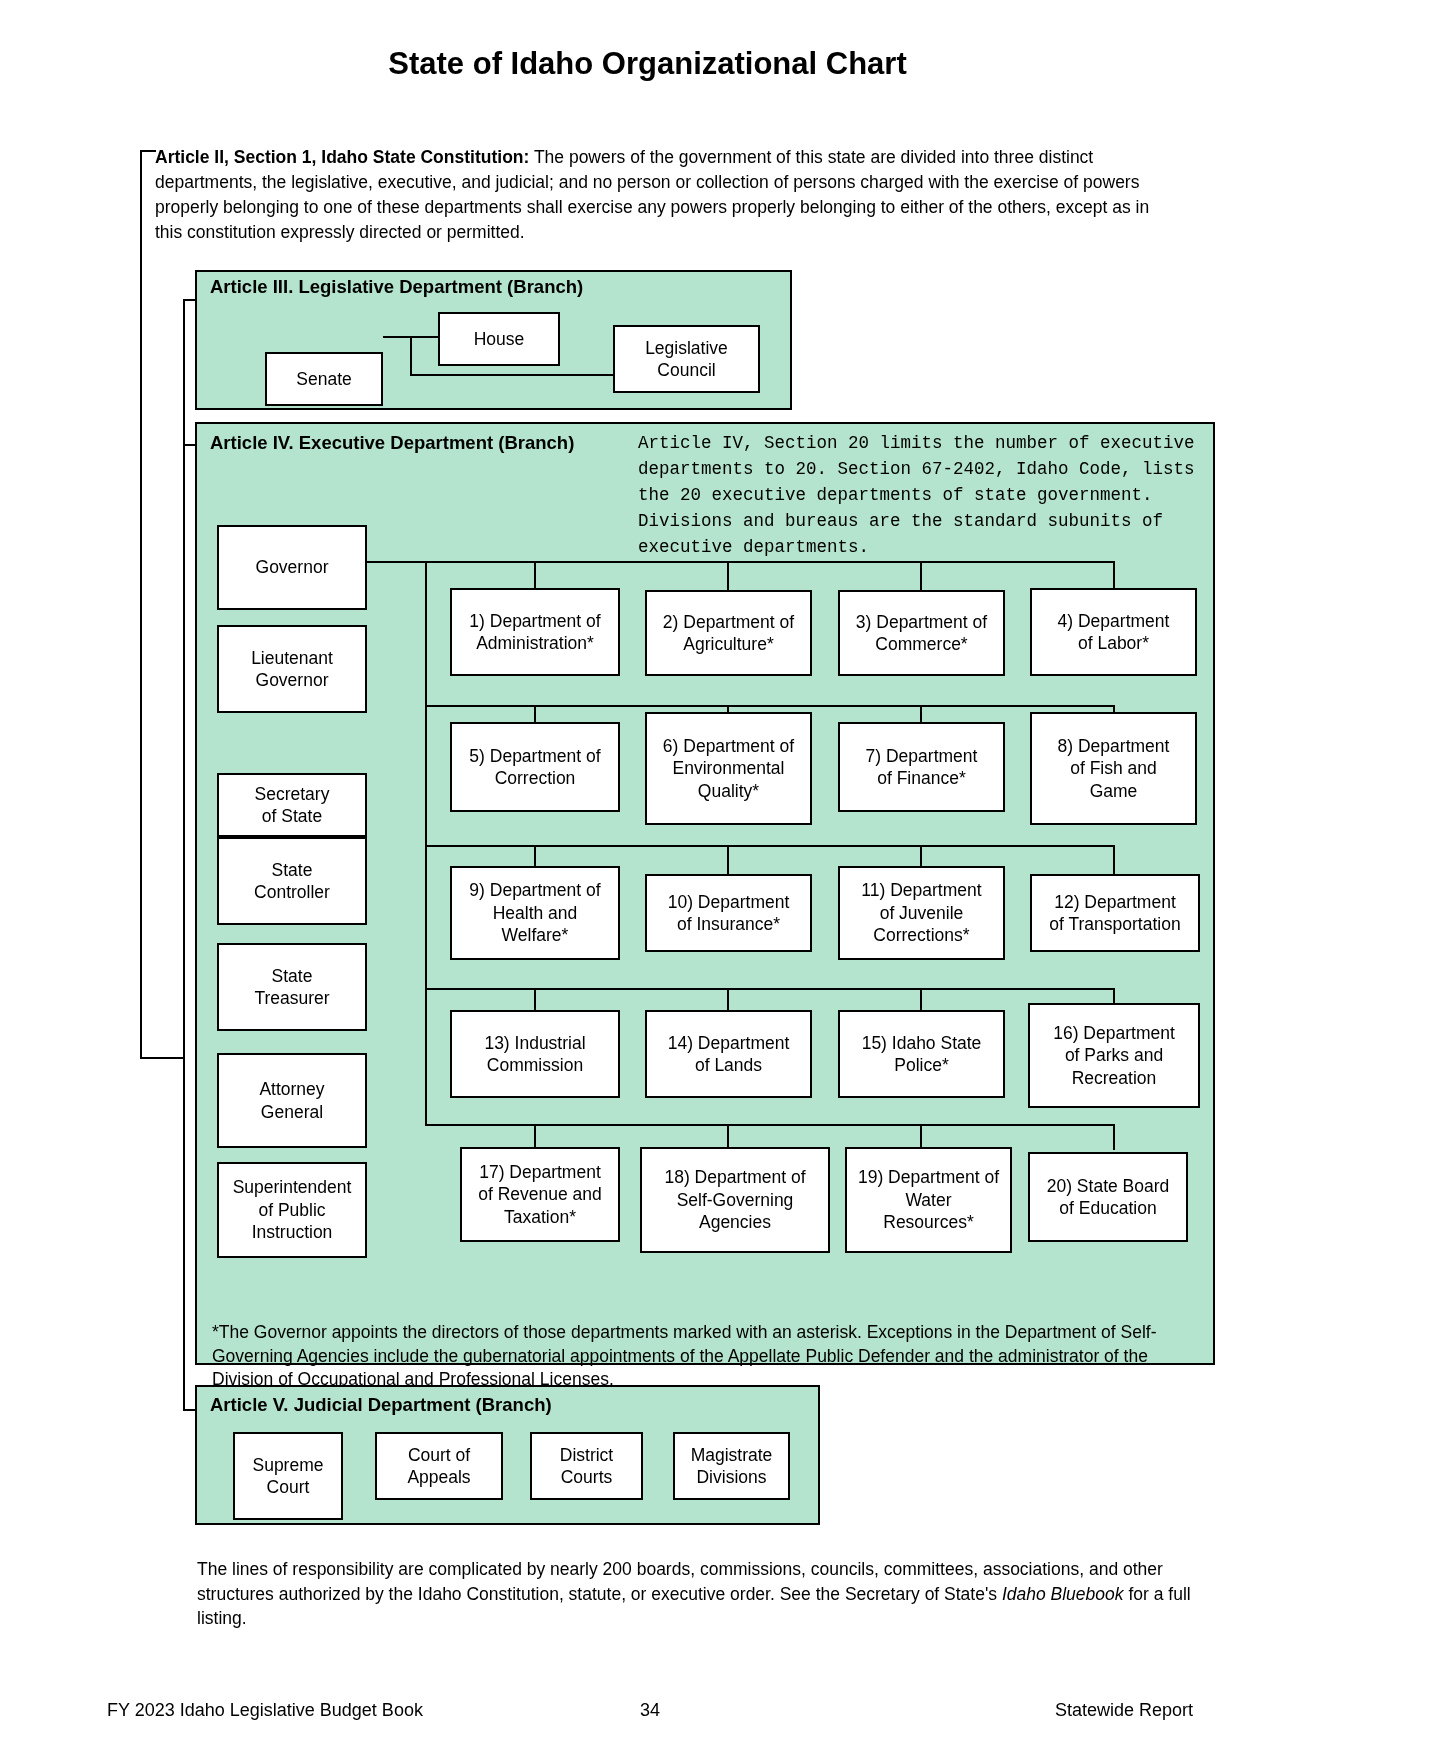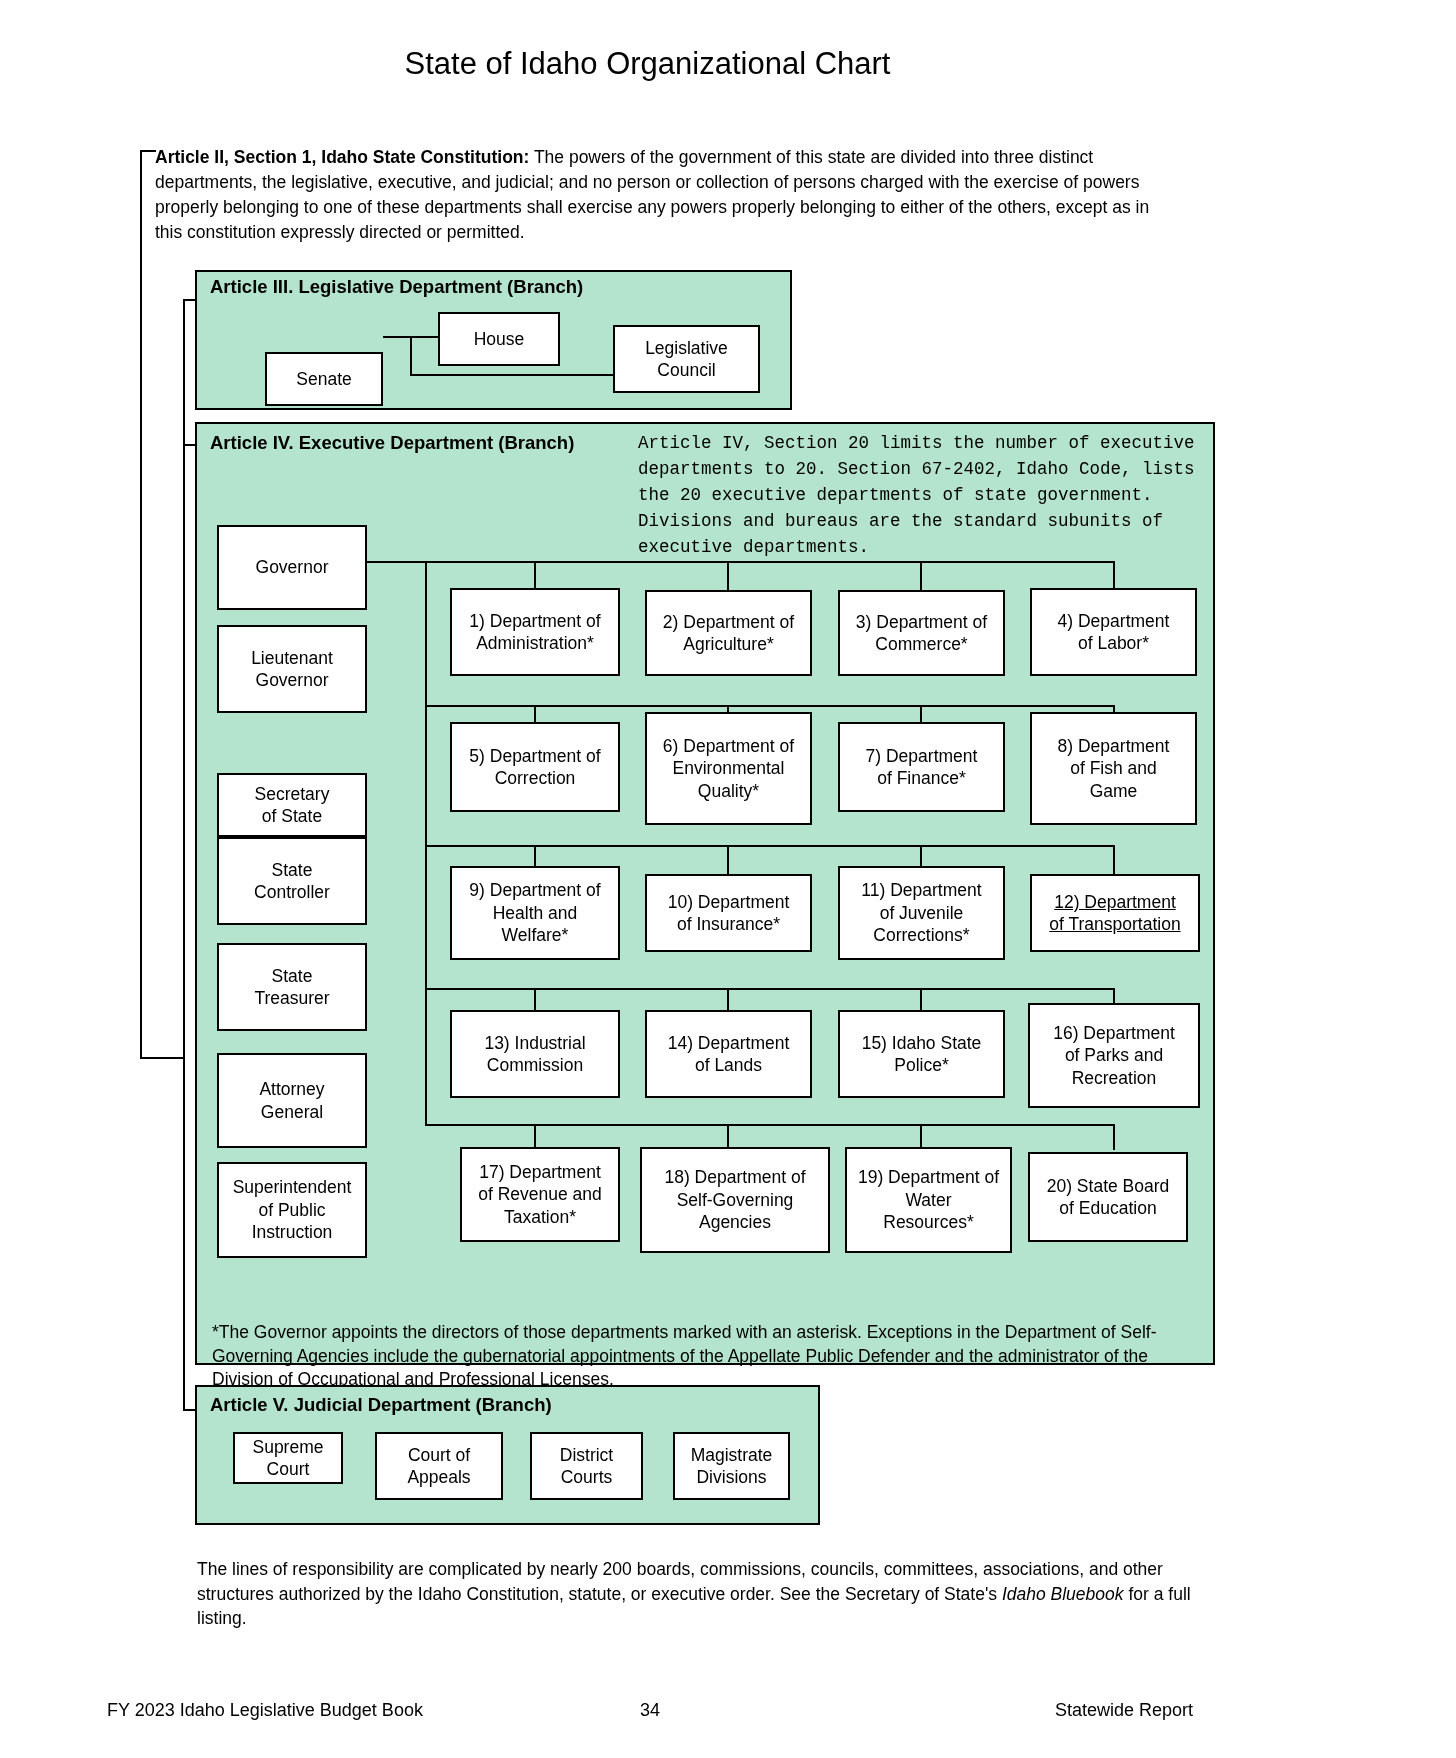--- a/index.html
+++ b/index.html
@@ -11,21 +11,21 @@
   .ln{position:absolute;background:#000;}
   .section{position:absolute;background:#b4e4cd;border:2px solid #000;box-sizing:border-box;}
   .sec-title{position:absolute;font-size:18.5px;font-weight:bold;white-space:nowrap;}
   .node{
     position:absolute;background:#fff;border:2px solid #000;box-sizing:border-box;
     display:flex;align-items:center;justify-content:center;text-align:center;
     font-size:17.5px;line-height:1.28;white-space:pre-line;
   }
   .para{position:absolute;font-size:17.5px;line-height:25px;}
   .pg-title{position:absolute;left:0;top:46px;width:1295px;text-align:center;
-    font-size:31px;font-weight:normal;}
+    font-size:31px;font-weight:bold;}
   .footer-txt{position:absolute;top:1700px;font-size:18px;}
   .italic{font-style:italic;}
   .bold{font-weight:bold;}
 </style>
 </head>
 <body>
 
 <div id="canvas">
 
   <div class="pg-title">State of Idaho Organizational Chart</div>
@@ -128,21 +128,21 @@
 Game</div>
 
   <div class="node" style="left:450px;top:866px;width:170px;height:94px;">9) Department of
 Health and
 Welfare*</div>
   <div class="node" style="left:645px;top:874px;width:167px;height:78px;">10) Department
 of Insurance*</div>
   <div class="node" style="left:838px;top:866px;width:167px;height:94px;">11) Department
 of Juvenile
 Corrections*</div>
-  <div class="node" style="left:1030px;top:874px;width:170px;height:78px;text-decoration:underline;">12) Department
+  <div class="node" style="left:1030px;top:874px;width:170px;height:78px;">12) Department
 of Transportation</div>
 
   <div class="node" style="left:450px;top:1010px;width:170px;height:88px;">13) Industrial
 Commission</div>
   <div class="node" style="left:645px;top:1010px;width:167px;height:88px;">14) Department
 of Lands</div>
   <div class="node" style="left:838px;top:1010px;width:167px;height:88px;">15) Idaho State
 Police*</div>
   <div class="node" style="left:1028px;top:1003px;width:172px;height:105px;">16) Department
 of Parks and
@@ -158,21 +158,21 @@
 Water
 Resources*</div>
   <div class="node" style="left:1028px;top:1152px;width:160px;height:90px;">20) State Board
 of Education</div>
 
   <div class="para" style="left:212px;top:1321px;width:985px;line-height:23.5px;">*The Governor appoints the directors of those departments marked with an asterisk.  Exceptions in the Department of Self-Governing Agencies include the gubernatorial appointments of the Appellate Public Defender and the administrator of the Division of Occupational and Professional Licenses.</div>
 
   <div class="section" style="left:195px;top:1385px;width:625px;height:140px;"></div>
   <div class="sec-title" style="left:210px;top:1394px;">Article V.  Judicial Department (Branch)</div>
 
-  <div class="node" style="left:233px;top:1432px;width:110px;height:52px;">Supreme
+  <div class="node" style="left:233px;top:1432px;width:110px;height:88px;">Supreme
 Court</div>
   <div class="node" style="left:375px;top:1432px;width:128px;height:68px;">Court of
 Appeals</div>
   <div class="node" style="left:530px;top:1432px;width:113px;height:68px;">District
 Courts</div>
   <div class="node" style="left:673px;top:1432px;width:117px;height:68px;">Magistrate
 Divisions</div>
 
   <div class="para" style="left:197px;top:1557px;width:1000px;line-height:24.5px;">
     <span>The lines of responsibility are complicated by nearly 200 boards, commissions, councils, committees, associations, and other structures authorized by the Idaho Constitution, statute, or executive order.  See the Secretary of State's </span><span class="italic">Idaho Bluebook</span><span> for a full listing.</span>

